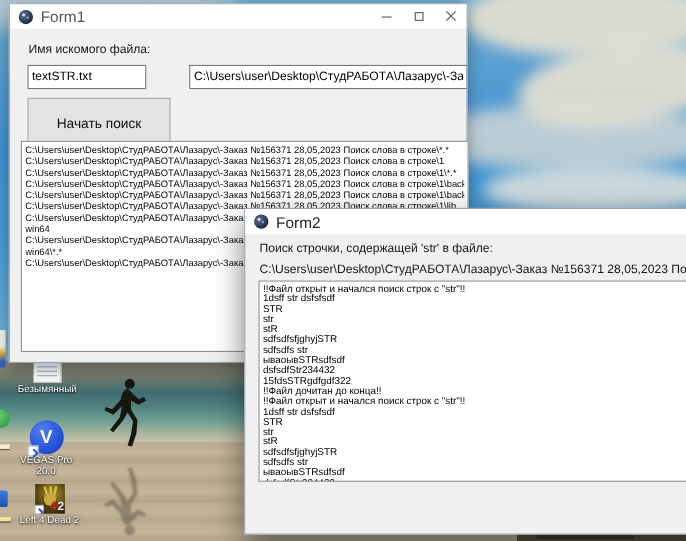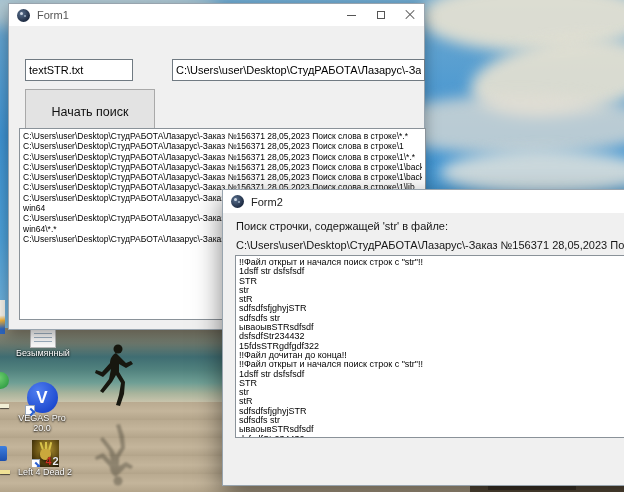--- a/index.html
+++ b/index.html
@@ -66,21 +66,21 @@
 
   
   .window { position:absolute; background:#f0f0f0; border:1px solid #98a4ae; }
   .form1 { left:8px; top:3px; width:417px; height:327px; box-shadow:0 5px 14px rgba(0,0,0,.35); }
   .form2 { left:222px; top:189px; width:502px; height:297px; box-shadow:0 10px 26px rgba(0,0,0,.5); }
   .titlebar { position:absolute; left:0; top:0; right:0; height:22px; background:#fff; display:flex; align-items:center; }
   .app-ico { width:13px; height:13px; margin-left:8px; border-radius:50%;
              background:radial-gradient(circle at 35% 35%,#5a718f,#1d2b42 70%); position:relative; flex:0 0 auto; }
   .app-ico::before { content:""; position:absolute; left:3px; top:3px; width:3px; height:3px; border-radius:50%; background:#cfd8e4; }
   .app-ico::after { content:""; position:absolute; left:7px; top:6px; width:2px; height:2px; border-radius:50%; background:#9fb0c4; }
-  .wtitle { font-size:11px; color:#555; margin-left:7px; flex:1 1 auto; }
+  .wtitle { font-size:14px; color:#555; margin-left:7px; flex:1 1 auto; }
   .wbtns { display:flex; height:100%; }
   .wbtn { width:29px; height:100%; display:flex; align-items:center; justify-content:center; position:relative; }
   .g-min { width:9px; height:1px; background:#555; }
   .g-max { width:8px; height:8px; border:1px solid #555; }
   .g-close { width:10px; height:10px; position:relative; }
   .g-close::before, .g-close::after { content:""; position:absolute; left:-1px; top:4px; width:12px; height:1px; background:#555; }
   .g-close::before { transform:rotate(45deg); }
   .g-close::after { transform:rotate(-45deg); }
 
   .flabel { position:absolute; font-size:11px; color:#161616; white-space:nowrap; }
@@ -178,20 +178,21 @@
           </span>
         <span class="wbtn">
             <span class="g-max"></span>
           </span>
         <span class="wbtn">
             <span class="g-close"></span>
           </span>
       </span>
     </div>
 
+    <div class="flabel" style="left:17px; top:35px">Имя искомого файла:</div>
     <input class="tbox" style="left: 16px; top: 55px; width: 108px;" value="textSTR.txt">
     <input class="tbox" style="left: 163px; top: 55px; width: 253px;" value="C:\Users\user\Desktop\СтудРАБОТА\Лазарус\-Заказ №156371 28,05,2023 Поиск слова в строке">
     <button class="btn" style="left:16px; top:85px; width:130px; height:46px">Начать поиск</button>
 
     <div class="memo m1" style="left:10px; top:124px; width:407px; height:192px">
         <div class="line">C:\Users\user\Desktop\СтудРАБОТА\Лазарус\-Заказ №156371 28,05,2023 Поиск слова в строке\*.*</div>
         <div class="line">C:\Users\user\Desktop\СтудРАБОТА\Лазарус\-Заказ №156371 28,05,2023 Поиск слова в строке\1</div>
         <div class="line">C:\Users\user\Desktop\СтудРАБОТА\Лазарус\-Заказ №156371 28,05,2023 Поиск слова в строке\1\*.*</div>
         <div class="line">C:\Users\user\Desktop\СтудРАБОТА\Лазарус\-Заказ №156371 28,05,2023 Поиск слова в строке\1\backup</div>
         <div class="line">C:\Users\user\Desktop\СтудРАБОТА\Лазарус\-Заказ №156371 28,05,2023 Поиск слова в строке\1\backup\*.*</div>

